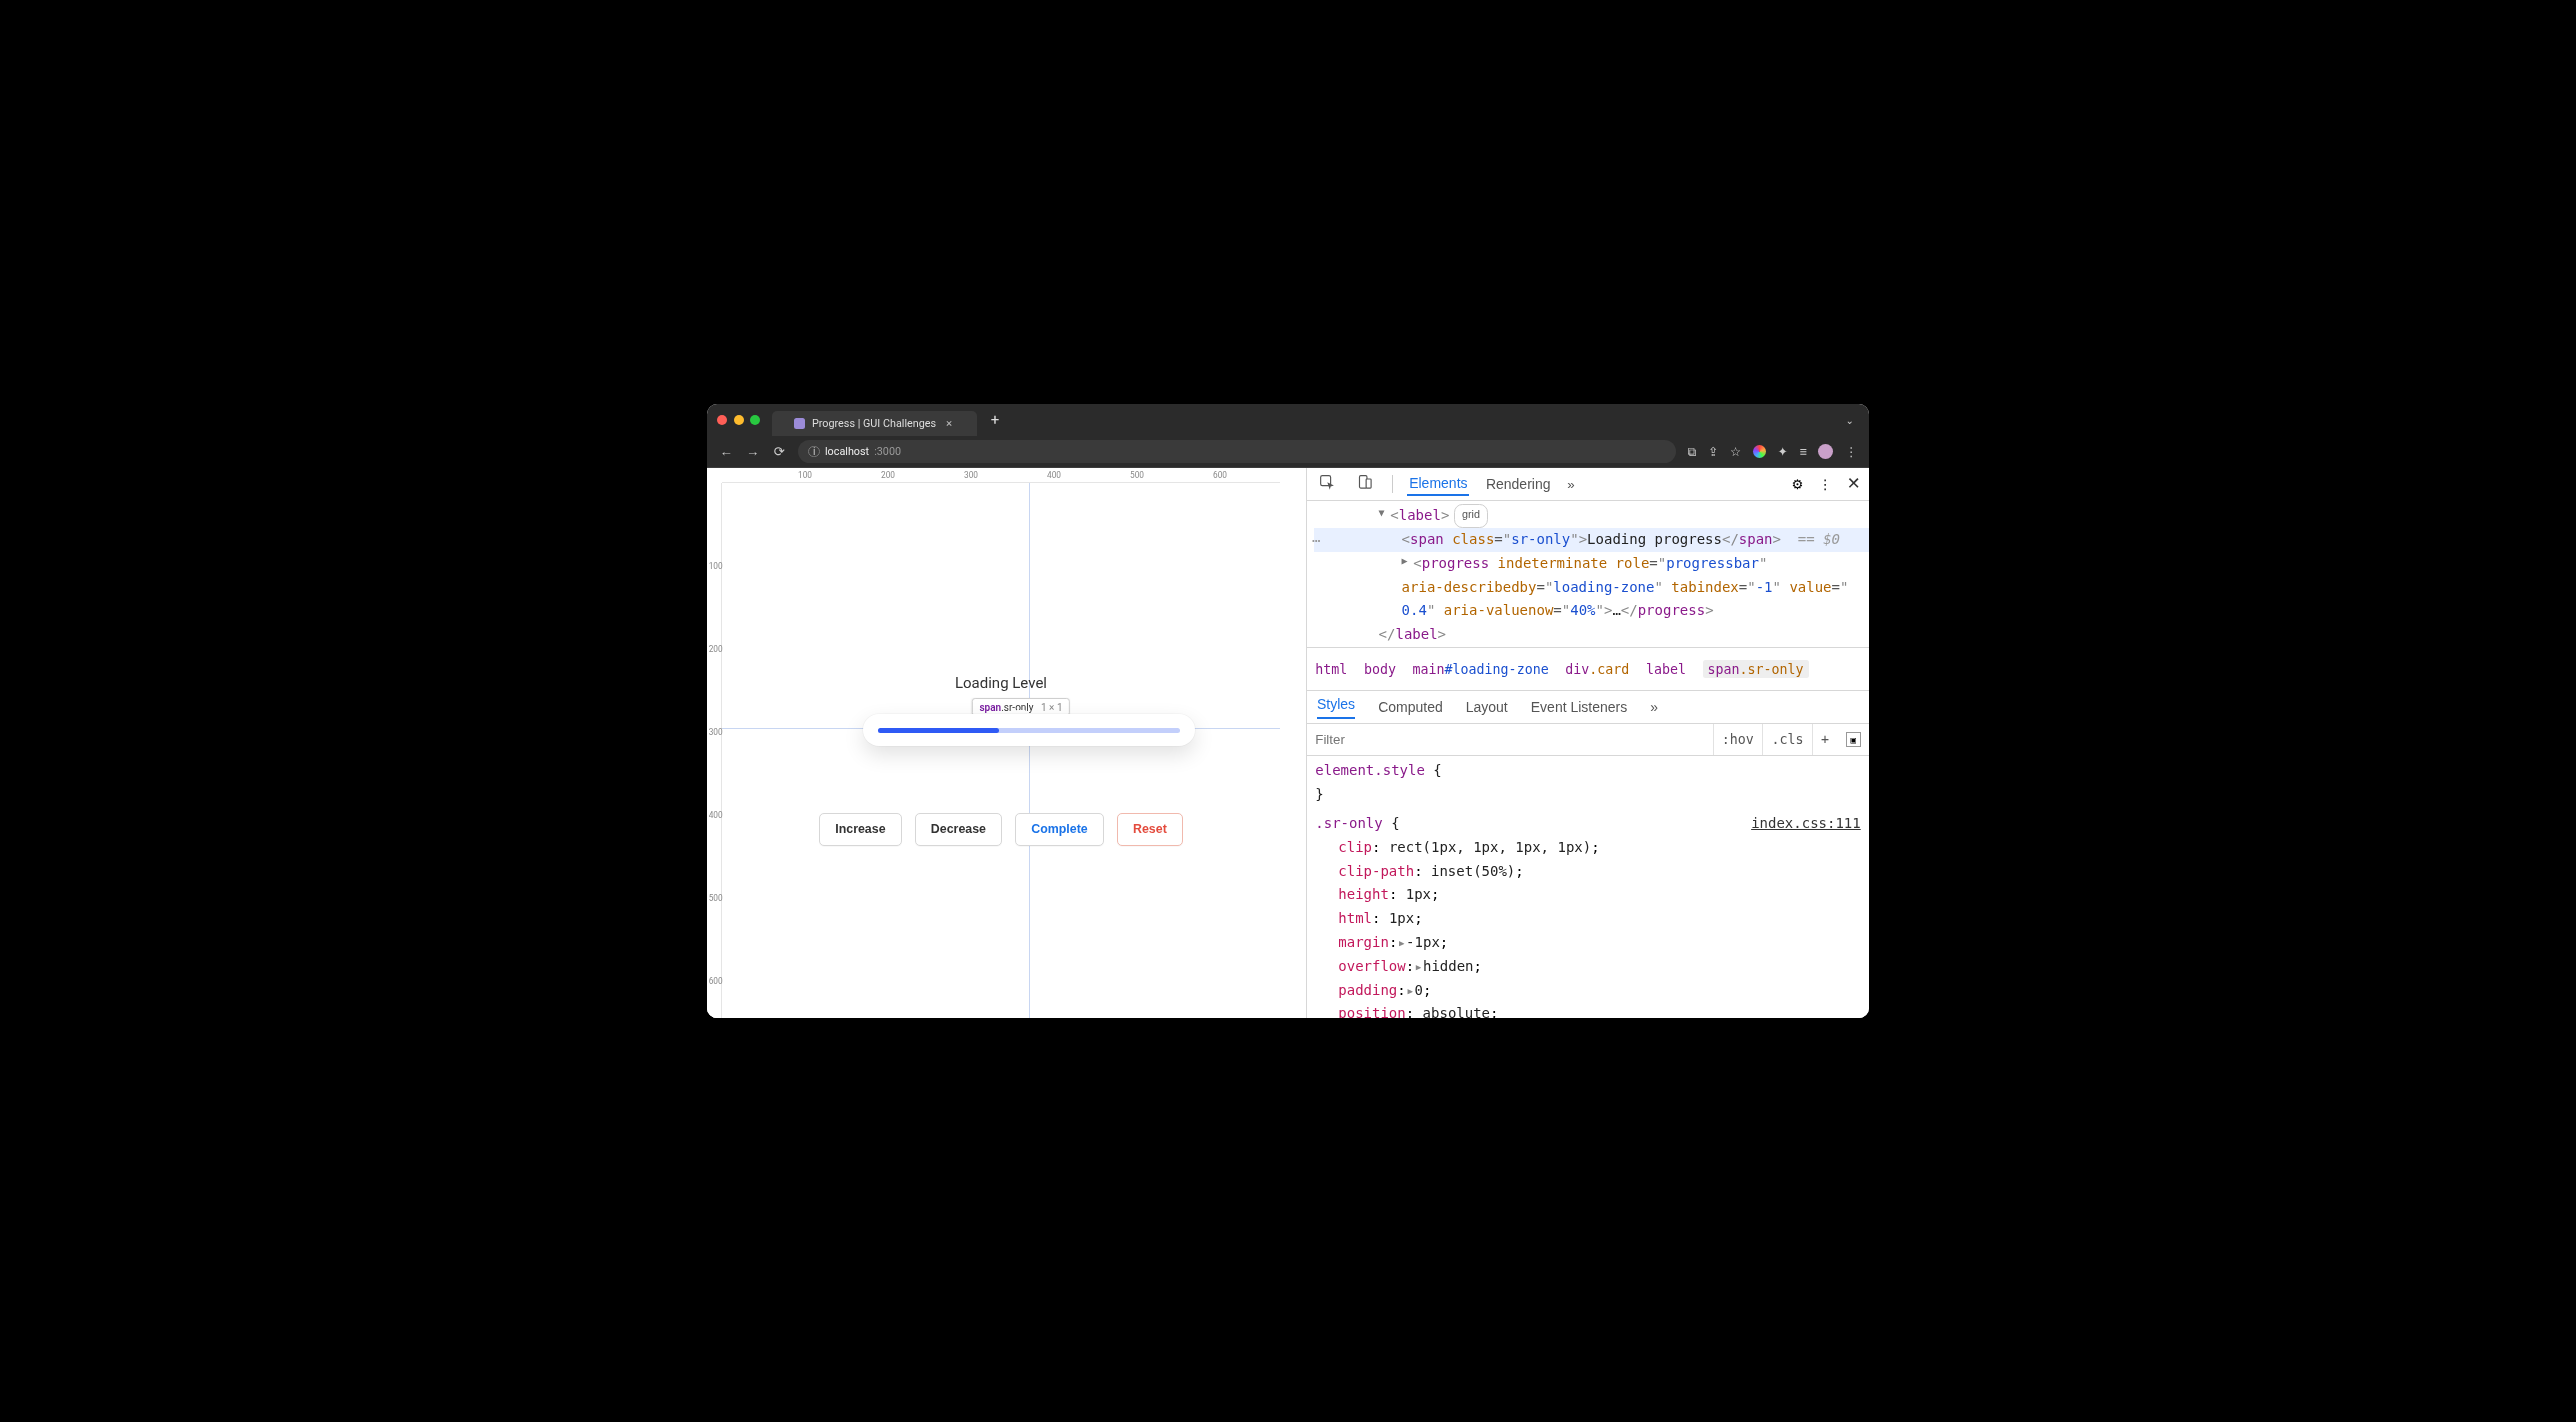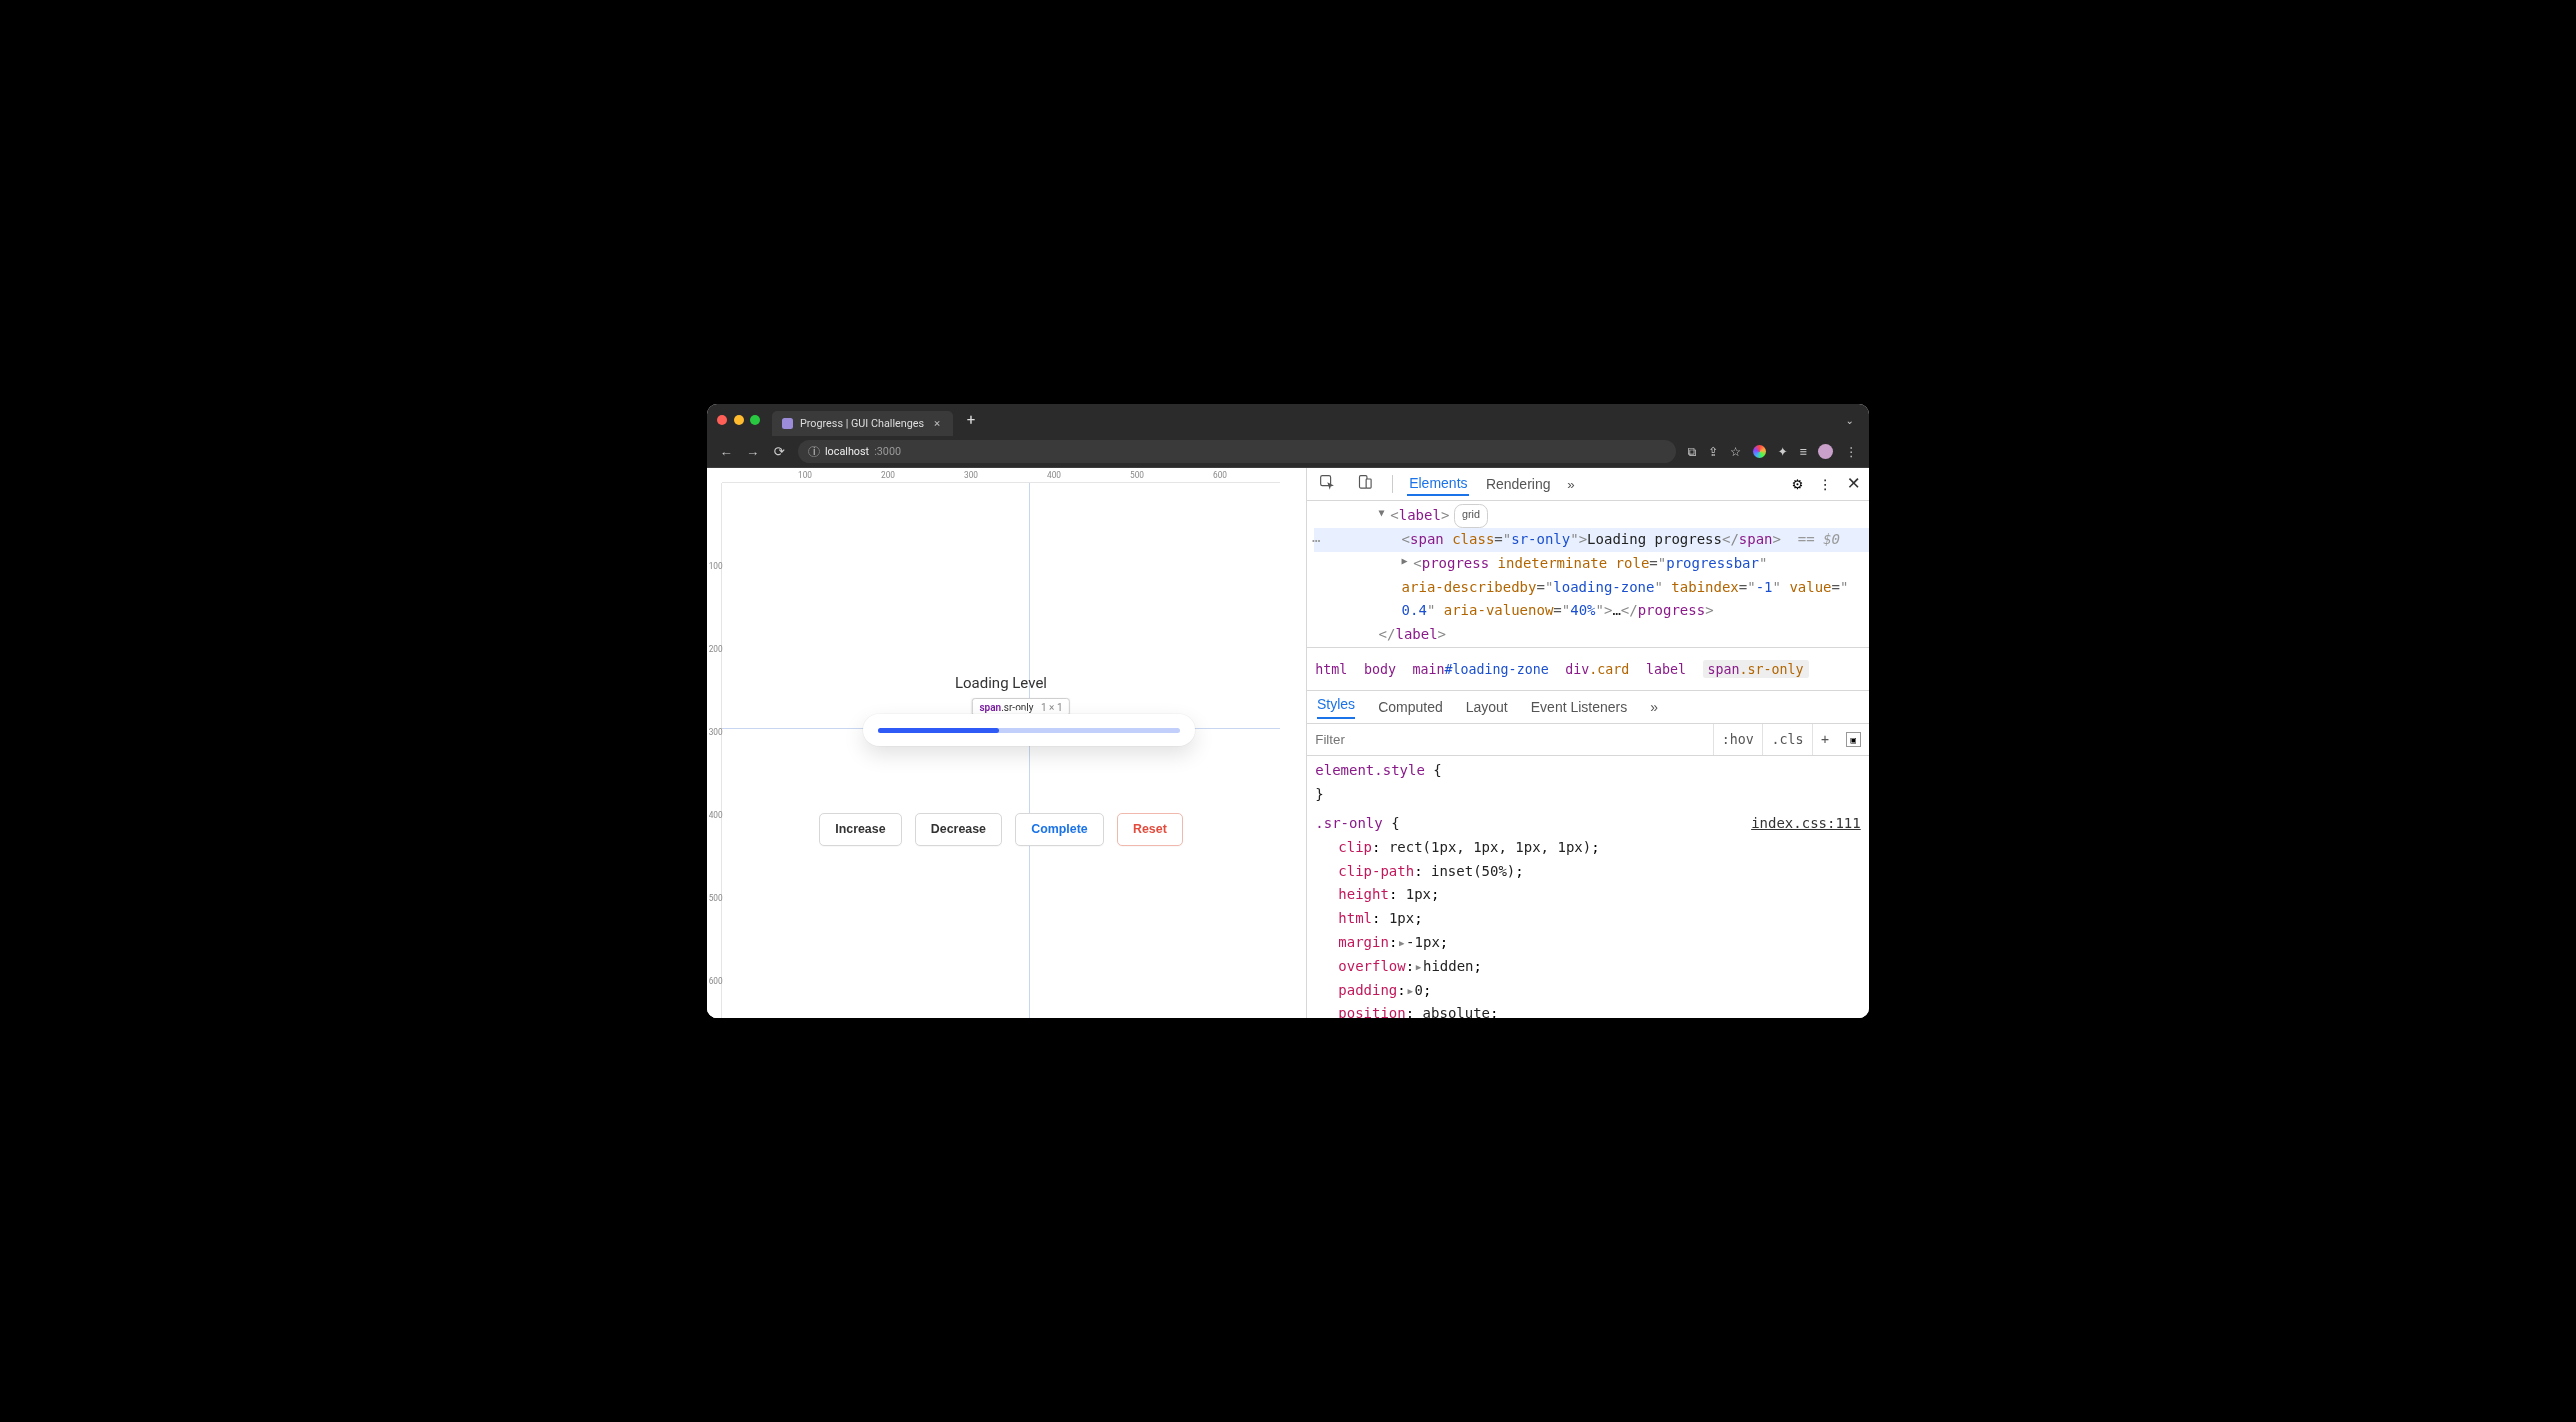--- a/index.html
+++ b/index.html
@@ -31,21 +31,21 @@
     gap: 6.6px;
   }
   .traffic { display: flex; gap: 6.6px; margin-right: 5px;}
   .traffic span { width: 10px; height: 10px; border-radius: 50%; }
   .t-close { background:#ff5f57; }
   .t-min   { background:#febc2e; }
   .t-max   { background:#28c840; }
   .tab {
     display:flex; align-items:center; gap:6.6px;
     background:#3a3a3a; color:#ddd; height:25px;
-    padding:0 10px; border-radius:5px 5px 0 0;
+    padding:0 22px; border-radius:5px 5px 0 0;
     font-size:10.8px; margin-top:6.6px;
   }
   .tab .fav { width:11.6px; height:11.6px; background:#9b8bd8; border-radius:2.5px; }
   .tab .close { color:#bbb; font-size:11.6px; padding:0 3.3px; }
   .newtab { color:#ddd; font-size:15px; padding:0 6.6px; }
   .spacer { flex:1; }
   .winchev { color:#ccc; font-size:10px; padding:0 5px;}
   
   .addrbar {
     height: 32px;

